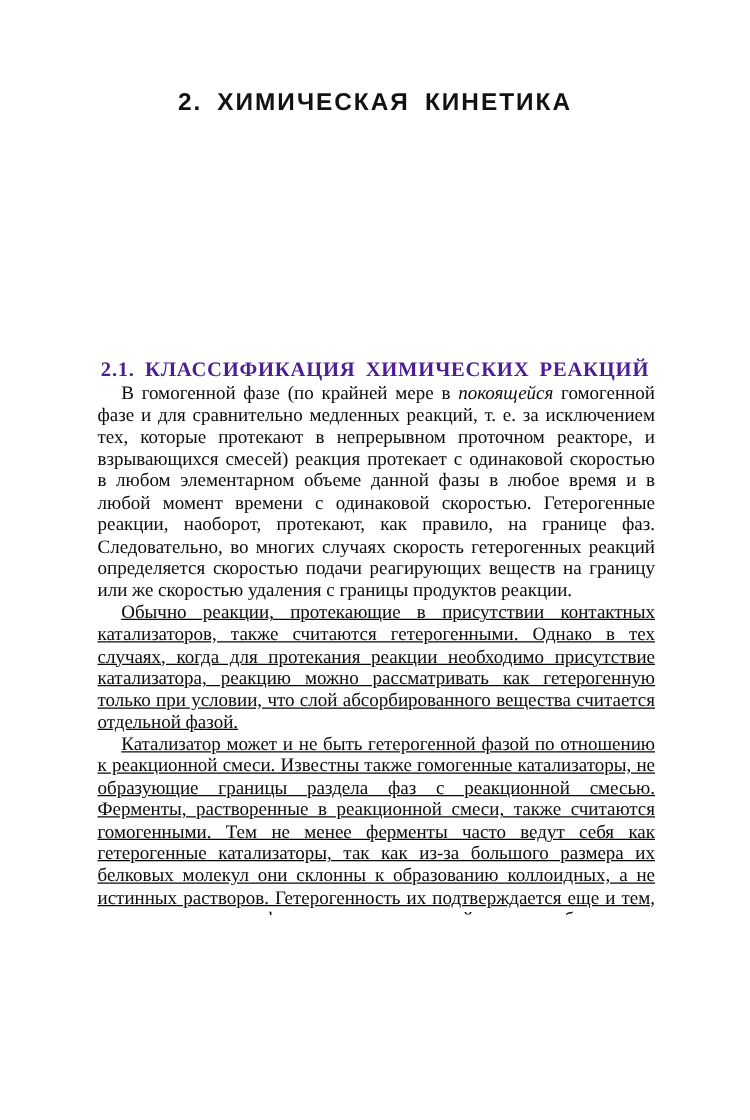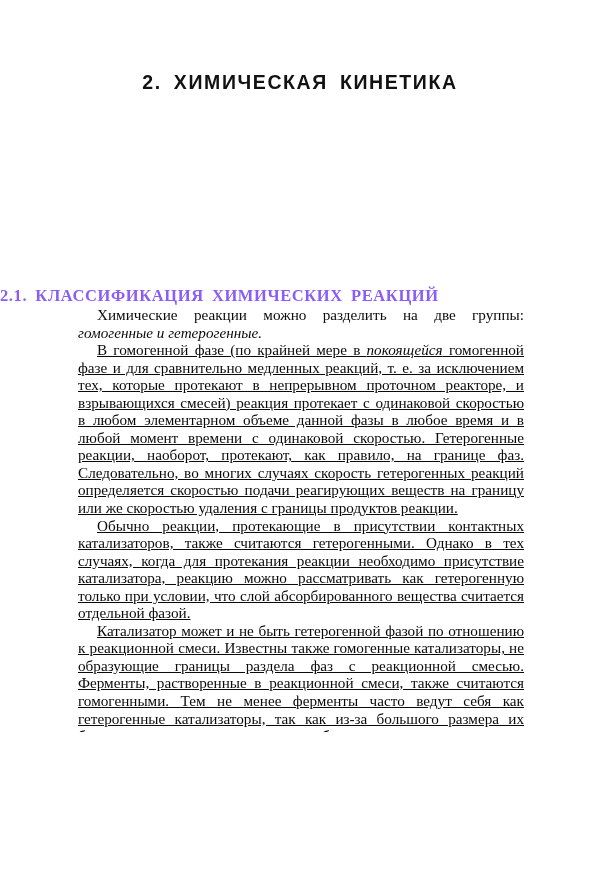--- a/index.html
+++ b/index.html
@@ -32,26 +32,27 @@
     word-spacing: 5px;
     color: #121212;
   }
 
   
   .section-heading {
     position: absolute;
     left: 0;
     right: 0;
     top: 272px;
+    text-align: center;
     font-family: "Liberation Serif", "DejaVu Serif", serif;
     font-weight: bold;
     font-size: 16.5px;
     letter-spacing: 0.6px;
     word-spacing: 3.5px;
-    color: #8b5cf6;
+    color: #4c1d95;
   }
 
   
   .body-column {
     position: absolute;
     left: 78px;
     top: 306px;
     width: 446px;
   }
   .para {
@@ -74,19 +75,18 @@
 </head>
 <body>
 
 <div class="page">
 
   <h1 class="chapter-title">2. ХИМИЧЕСКАЯ КИНЕТИКА</h1>
 
   <h2 class="section-heading">2.1. КЛАССИФИКАЦИЯ ХИМИЧЕСКИХ РЕАКЦИЙ</h2>
 
   <div class="body-column">
-    <p class="para">Химические реакции можно разделить на две группы: <i>гомогенные и гетерогенные.</i></p>
     <p class="para">В гомогенной фазе (по крайней мере в <i>покоящейся</i> гомогенной фазе и для сравнительно медленных реакций, т. е. за исключением тех, которые протекают в непрерывном проточном реакторе, и взрывающихся смесей) реакция протекает с одинаковой скоростью в любом элементарном объеме данной фазы в любое время и в любой момент времени с одинаковой скоростью. Гетерогенные реакции, наоборот, протекают, как правило, на границе фаз. Следовательно, во многих случаях скорость гетерогенных реакций определяется скоростью подачи реагирующих веществ на границу или же скоростью удаления с границы продуктов реакции.</p>
     <p class="para">Обычно реакции, протекающие в присутствии контактных катализаторов, также считаются гетерогенными. Однако в тех случаях, когда для протекания реакции необходимо присутствие катализатора, реакцию можно рассматривать как гетерогенную только при условии, что слой абсорбированного вещества считается отдельной фазой.</p>
     <p class="para">Катализатор может и не быть гетерогенной фазой по отношению к реакционной смеси. Известны также гомогенные катализаторы, не образующие границы раздела фаз с реакционной смесью. Ферменты, растворенные в реакционной смеси, также считаются гомогенными. Тем не менее ферменты часто ведут себя как гетерогенные катализаторы, так как из-за большого размера их белковых молекул они склонны к образованию коллоидных, а не истинных растворов. Гетерогенность их подтверждается еще и тем, что для целого ряда ферментативных реакций скорость образования фермент-субстратного комплекса, определяющая максимально возможную суммарную скорость реакции, зависит только от скорости диффузии субстратов к поверхности фермента.</p>
   </div>
 
 </div>
 
 </body></html>

